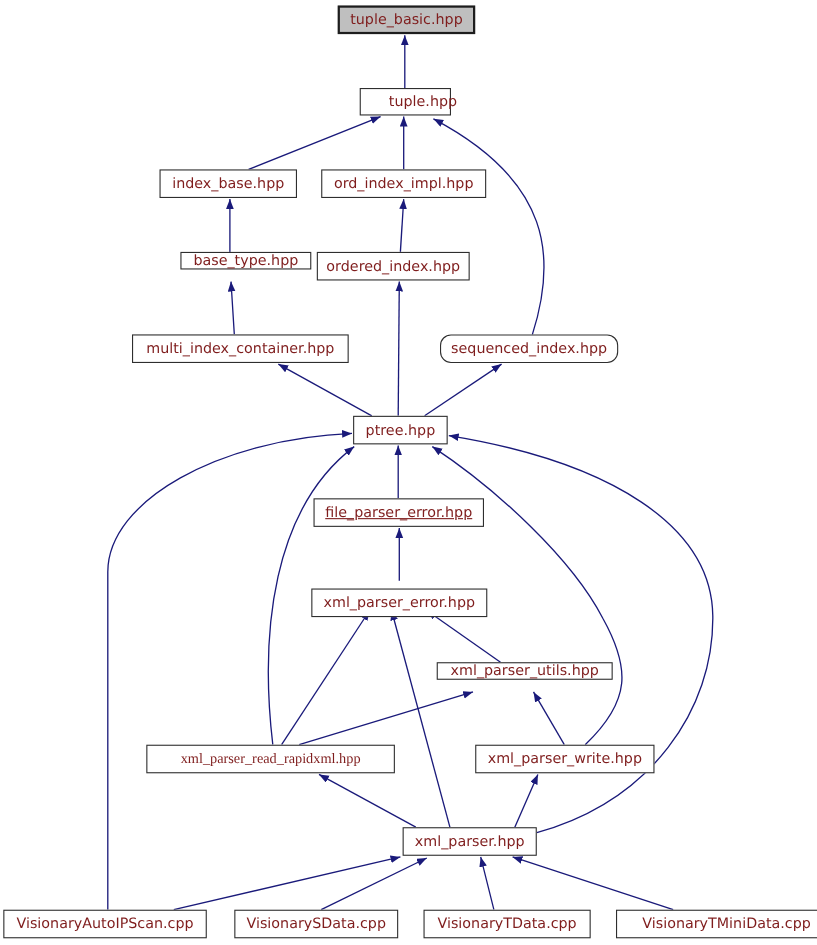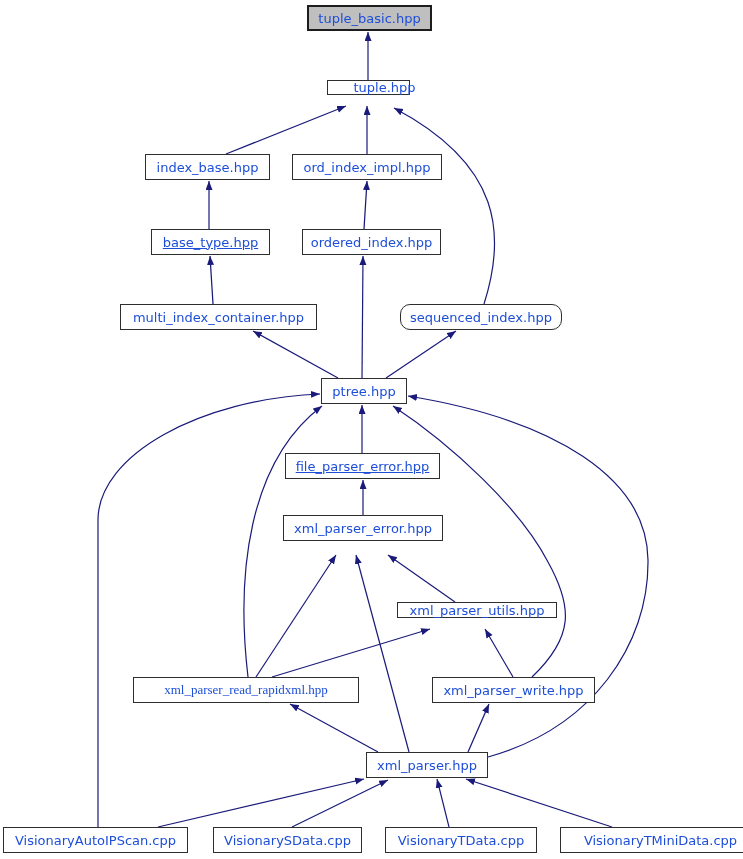--- a/index.html
+++ b/index.html
@@ -22,21 +22,21 @@
   }
   .node {
     position: absolute;
     box-sizing: border-box;
     background: #ffffff;
     border: 1px solid #2e2e2e;
     display: flex;
     align-items: center;
     justify-content: center;
     font-size: 13px;
-    color: #1d4ed8;
+    color: #7f1d1d;
     white-space: nowrap;
     cursor: pointer;
     z-index: 2;
   }
   .node.highlighted {
     background: #bfbfbf;
     border: 2px solid #1d1d1d;
     cursor: default;
   }
 </style>
@@ -75,30 +75,30 @@
         <path d="M488,757 C592,728 649,645 648,560 C647,478 555,420 408,396" class="edge" stroke="#1a1a7a" marker-end="url(#arrowhead)"></path>
         <path d="M98,827 L98,520 C98,455 200,399 320,394" class="edge" stroke="#1a1a7a" marker-end="url(#arrowhead)"></path>
         <path d="M158,827 L364,779" class="edge" stroke="#1a1a7a" marker-end="url(#arrowhead)"></path>
         <path d="M292,827 L388,780" class="edge" stroke="#1a1a7a" marker-end="url(#arrowhead)"></path>
         <path d="M449,827 L437,779" class="edge" stroke="#1a1a7a" marker-end="url(#arrowhead)"></path>
         <path d="M612,827 L466,779" class="edge" stroke="#1a1a7a" marker-end="url(#arrowhead)"></path>
       </g>
   </svg>
   <div>
       <div class="node highlighted" style="left: 307px; top: 5px; width: 125px; height: 26px;">tuple_basic.hpp</div>
-      <div class="node" style="left: 327px; top: 80px; width: 83px; height: 15px; padding-left: 32px;">tuple.hpp</div>
+      <div class="node" style="left: 327px; top: 80px; width: 83px; height: 25px; padding-left: 32px;">tuple.hpp</div>
       <div class="node" style="left: 145px; top: 154px; width: 125px; height: 26px;">index_base.hpp</div>
       <div class="node" style="left: 292px; top: 154px; width: 150px; height: 26px;">ord_index_impl.hpp</div>
-      <div class="node" style="left: 151px; top: 229px; width: 119px; height: 26px; text-decoration: underline;">base_type.hpp</div>
-      <div class="node" style="left: 302px; top: 229px; width: 139px; height: 26px;">ordered_index.hpp</div>
+      <div class="node" style="left: 164px; top: 229px; width: 119px; height: 16px;">base_type.hpp</div>
+      <div class="node" style="left: 288px; top: 229px; width: 139px; height: 26px;">ordered_index.hpp</div>
       <div class="node" style="left: 120px; top: 304px; width: 197px; height: 26px;">multi_index_container.hpp</div>
       <div class="node" style="left: 400px; top: 304px; width: 162px; height: 26px; border-radius: 10px;">sequenced_index.hpp</div>
       <div class="node" style="left: 321px; top: 378px; width: 86px; height: 26px;">ptree.hpp</div>
       <div class="node" style="left: 285px; top: 453px; width: 155px; height: 26px; text-decoration: underline;">file_parser_error.hpp</div>
-      <div class="node" style="left: 283px; top: 515px; width: 160px; height: 26px;">xml_parser_error.hpp</div>
+      <div class="node" style="left: 283px; top: 535px; width: 160px; height: 26px;">xml_parser_error.hpp</div>
       <div class="node" style="left: 397px; top: 602px; width: 160px; height: 16px;">xml_parser_utils.hpp</div>
       <div class="node" style="left: 133px; top: 677px; width: 226px; height: 26px; font-family: Liberation Serif, serif;">xml_parser_read_rapidxml.hpp</div>
       <div class="node" style="left: 432px; top: 677px; width: 163px; height: 26px;">xml_parser_write.hpp</div>
       <div class="node" style="left: 366px; top: 752px; width: 122px; height: 26px;">xml_parser.hpp</div>
       <div class="node" style="left: 3px; top: 827px; width: 185px; height: 26px;">VisionaryAutoIPScan.cpp</div>
       <div class="node" style="left: 213px; top: 827px; width: 149px; height: 26px;">VisionarySData.cpp</div>
       <div class="node" style="left: 385px; top: 827px; width: 152px; height: 26px;">VisionaryTData.cpp</div>
       <div class="node" style="left: 560px; top: 827px; width: 201px; height: 26px;">VisionaryTMiniData.cpp</div>
     </div>
 </div>

